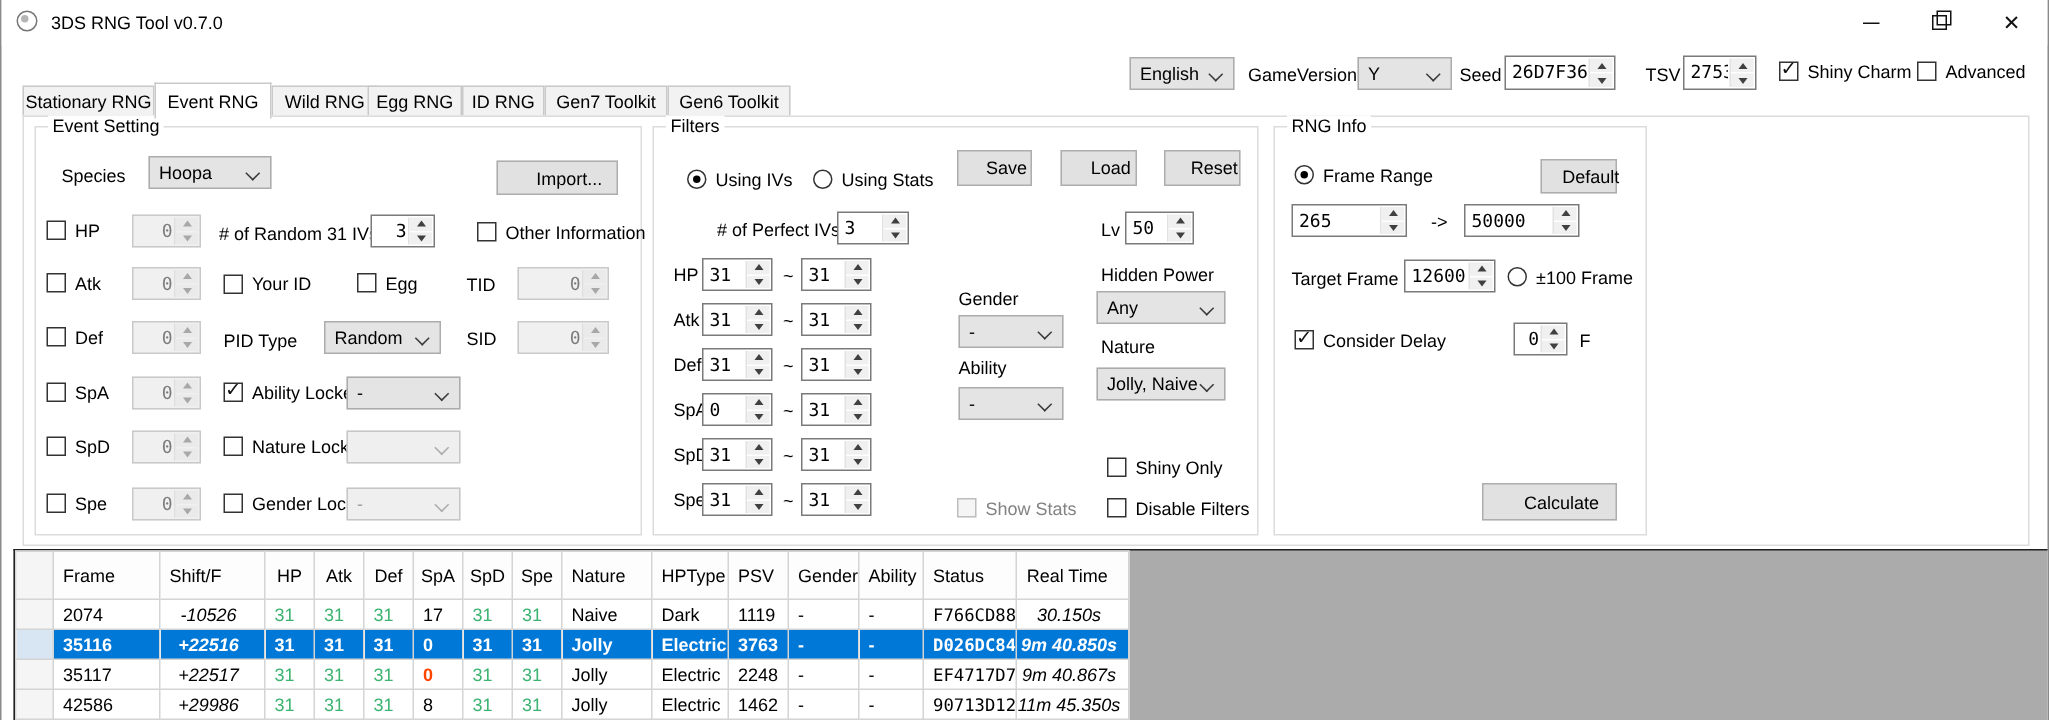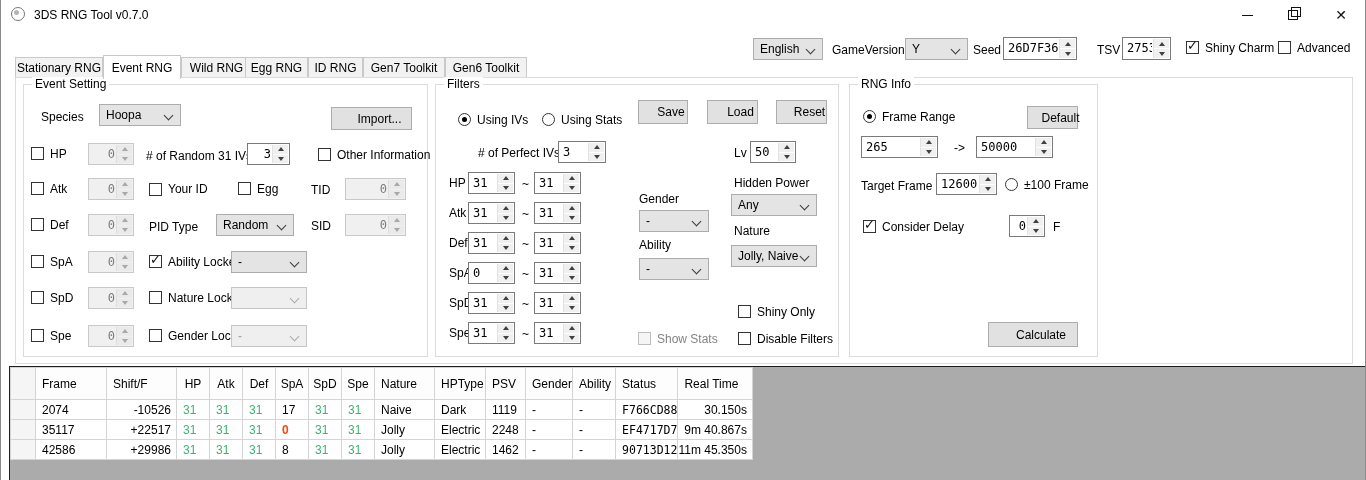--- a/index.html
+++ b/index.html
@@ -49,21 +49,21 @@
   .tab.active{top:55px;height:24px;background:#fff;border-bottom:none;z-index:3;}
   .tabpanel{position:absolute;left:14px;top:77px;width:1338px;height:287px;border:1px solid #DCDCDC;background:#fff;box-sizing:border-box;}
   .groupbox{position:absolute;border:1px solid #DCDCDC;box-sizing:border-box;}
   .gb-label{position:absolute;top:-8px;left:8px;background:#fff;padding:0 3px;white-space:nowrap;}
   
   .gridwrap{position:absolute;left:8px;top:366px;width:1358px;height:114px;background:#ABABAB;border-top:1px solid #1f1f1f;border-left:1px solid #1f1f1f;box-sizing:border-box;}
   table.grid{border-collapse:collapse;table-layout:fixed;background:#fff;font-size:12px;}
   table.grid th,table.grid td{border:1px solid #D4D4D4;padding:0 0 0 6px;height:20px;text-align:left;font-weight:normal;white-space:nowrap;overflow:hidden;box-sizing:border-box;}
   table.grid th{height:32px;background:#FDFDFD;}
   table.grid .rh{background:#F5F5F5;padding:0;}
-  table.grid td.r,table.grid th.r{text-align:right;padding:0 5px 0 0;}
+  table.grid td.r,table.grid th.r{text-align:center;padding:0 5px 0 0;font-style:italic;}
   table.grid th.c{text-align:center;padding:0;}
   table.grid td.iv.max{color:var(--green);}
   table.grid td.iv.min{color:var(--red);font-weight:bold;}
   table.grid td.mono{font-family:"DejaVu Sans Mono","Liberation Mono",monospace;font-size:11.5px;}
   table.grid tr.selected td{background:var(--sel);color:#fff;font-weight:bold;}
   table.grid tr.selected td.iv.max,table.grid tr.selected td.iv.min{color:#fff;}
   table.grid tr.selected td.rh{background:#D7E6F2;}
 </style>
 </head>
 <body>
@@ -693,20 +693,38 @@
             <td class="iv max">31</td>
             <td class="iv max">31</td>
             <td>Naive</td>
             <td>Dark</td>
             <td>1119</td>
             <td>-</td>
             <td>-</td>
             <td class="mono">F766CD88</td>
             <td class="r">30.150s</td>
           </tr>
+          <tr class="selected">
+            <td class="rh"></td>
+            <td>35116</td>
+            <td class="r">+22516</td>
+            <td class="iv max">31</td>
+            <td class="iv max">31</td>
+            <td class="iv max">31</td>
+            <td class="iv norm">0</td>
+            <td class="iv max">31</td>
+            <td class="iv max">31</td>
+            <td>Jolly</td>
+            <td>Electric</td>
+            <td>3763</td>
+            <td>-</td>
+            <td>-</td>
+            <td class="mono">D026DC84</td>
+            <td class="r">9m 40.850s</td>
+          </tr>
           <tr class="">
             <td class="rh"></td>
             <td>35117</td>
             <td class="r">+22517</td>
             <td class="iv max">31</td>
             <td class="iv max">31</td>
             <td class="iv max">31</td>
             <td class="iv min">0</td>
             <td class="iv max">31</td>
             <td class="iv max">31</td>

